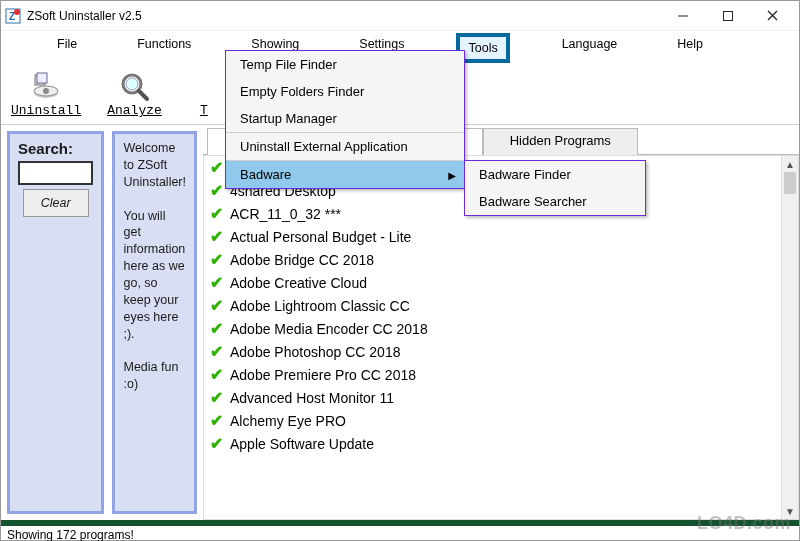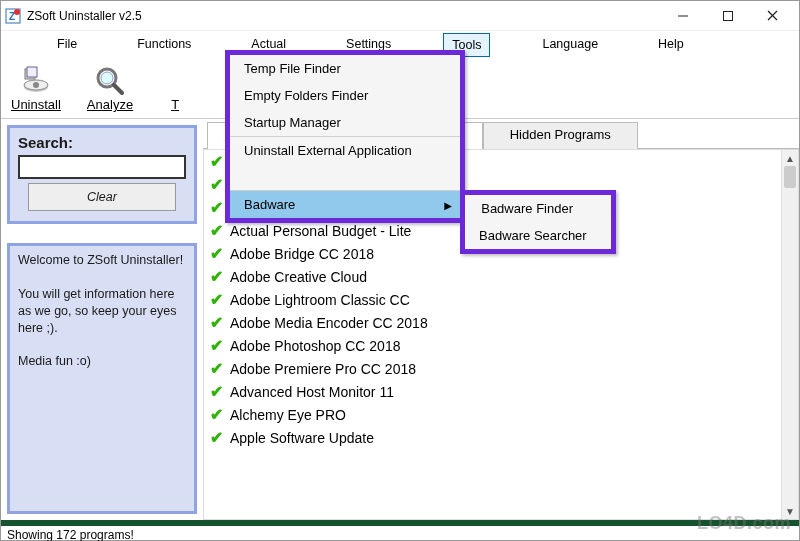--- a/index.html
+++ b/index.html
@@ -50,48 +50,48 @@
     padding: 2px 4px 0 4px;
     font-size: 12.5px;
     gap: 0;
     border-bottom: 0;
   }
   .menu-item {
     padding: 4px 8px;
     cursor: default;
     margin-left: 44px;
   }
-  .menu-item.open { border: 1px solid #0369a1; background:#e5f3ff;}
+  .menu-item.open { border: 4px solid #0369a1; background:#e5f3ff;}
 
   
   .toolbar {
     display: flex;
     align-items: flex-end;
     padding: 4px 10px 6px 10px;
     gap: 26px;
     border-bottom: 1px solid #ccc;
     height: 62px;
   }
   .tbtn {
     display: flex; flex-direction: column; align-items: center;
     font-size: 13px;
   }
   .tbtn .ico {
     width: 32px; height: 32px;
     display:flex; align-items:center;justify-content:center;
   }
-  .tbtn .lbl { text-decoration: underline; }
+  .tbtn .lbl { text-decoration: underline; font-family: Liberation Mono, monospace; }
 
   
   .main-area { flex:1; display:flex; position: relative; }
 
   .left-col {
     width: 202px;
     padding: 6px;
-    display:flex; flex-direction: column; gap:19px;
+    display:flex; flex-direction: row; gap:8px;
   }
   .panel {
     border: 3px solid #90a4e3;
     background: #d8def3;
     padding: 6px 8px 10px 8px;
     font-size: 13px;
     color:#1a1a1a;
   }
   .panel .panel-title { font-weight: bold; font-size: 15px; margin-bottom: 4px; }
   .search-input {
@@ -164,32 +164,32 @@
     height: 20px;
     border-top:6px solid #14532d;
     font-size:12px;
     padding: 2px 6px;
   }
 
   
   .dropdown {
     position:absolute;
     background:#f5f5f5;
-    border:5px solid #6d28d9;
+    border:1px solid #6d28d9;
     box-shadow: 2px 2px 3px rgba(0,0,0,0.25);
     font-size:13px;
     z-index: 50;
   }
   .dd-item {
     padding: 6px 38px 6px 14px;
     white-space: nowrap;
     position:relative;
   }
   .dd-item.sep-before { border-top: 1px solid #d0d0d0; }
-  .dd-item.highlight { background:#91c9ec;margin-top:26px; }
+  .dd-item.highlight { background:#91c9ec; }
   .dd-item .arrow-r {
     position:absolute; right:8px; top:50%; transform:translateY(-50%);
     font-size:10px;
   }
   .submenu { position:absolute; left: 100%; top:0;}
 
   .watermark {
     position:absolute; right:8px; bottom:6px;
     font-size:18px; font-weight:bold; color:rgba(120,120,120,0.45);
     letter-spacing:0.5px;
@@ -226,21 +226,21 @@
             <line x1="1" y1="1" x2="10" y2="10" stroke="#222" stroke-width="1.2"></line>
             <line x1="10" y1="1" x2="1" y2="10" stroke="#222" stroke-width="1.2"></line>
           </svg>
       </div>
     </div>
   </div>
 
   <div class="menubar">
     <div class="menu-item">File</div>
     <div class="menu-item">Functions</div>
-    <div class="menu-item">Actual</div>
+    <div class="menu-item">Showing</div>
     <div class="menu-item">Settings</div>
     <div class="menu-item open">Tools</div>
     <div class="menu-item">Language</div>
     <div class="menu-item">Help</div>
   </div>
 
   <div class="toolbar">
     <div class="tbtn">
       <span class="ico">
         <svg width="32" height="32" viewBox="0 0 32 32">
@@ -366,21 +366,21 @@
 
   <div class="dropdown" style="left:224px; top:49px; width:240px;">
     <div class="dd-item">Temp File Finder</div>
     <div class="dd-item">Empty Folders Finder</div>
     <div class="dd-item">Startup Manager</div>
     <div class="dd-item sep-before">Uninstall External Application</div>
     <div class="dd-item sep-before highlight">
       <span>Badware</span>
       <span class="arrow-r">▶</span>
       
-      <div class="dropdown submenu" style="top:-1px; width:156px;text-align:right;">
+      <div class="dropdown submenu" style="top:-1px; width:182px;">
         <div class="dd-item">Badware Finder</div>
         <div class="dd-item">Badware Searcher</div>
       </div>
     </div>
   </div>
 
   <div class="watermark">LO4D.com</div>
 
 </div>
 

